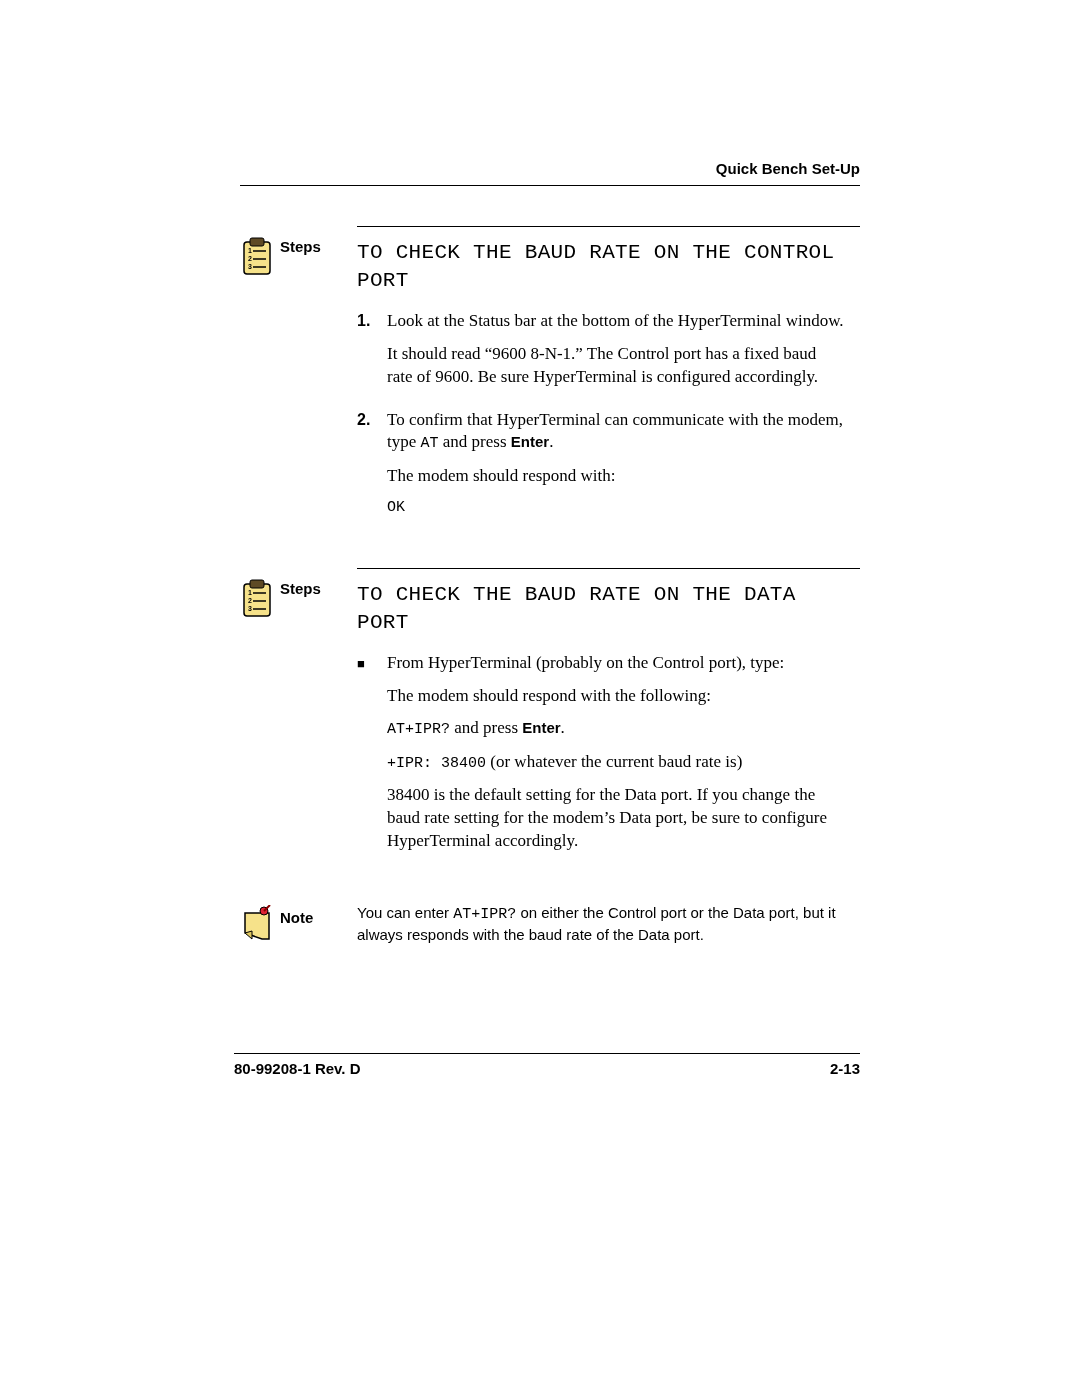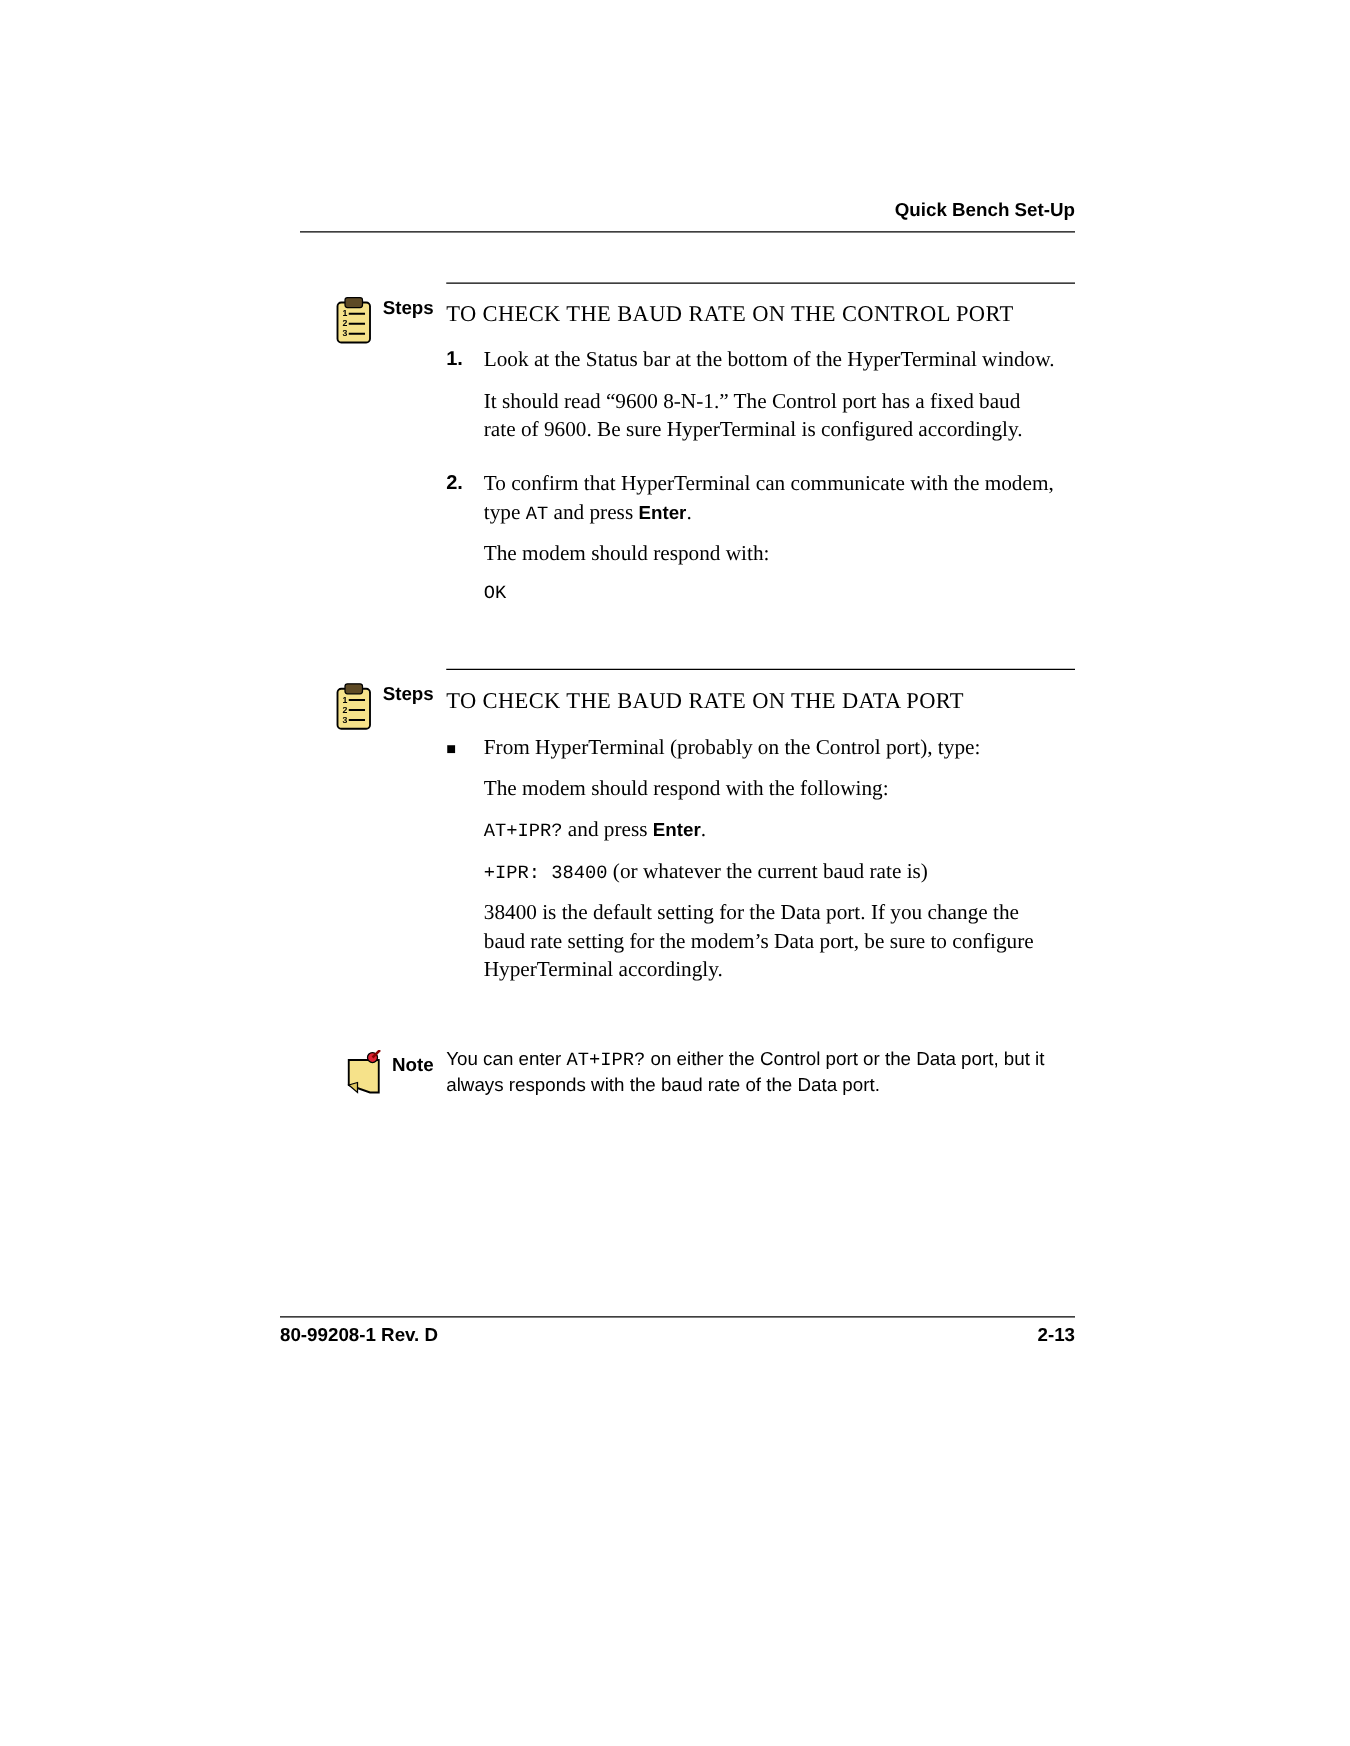--- a/index.html
+++ b/index.html
@@ -31,21 +31,20 @@
   }
   .section {
     display: flex;
     align-items: flex-start;
     margin-bottom: 30px;
   }
   .side-col {
     flex: 0 0 107px;
     display: flex;
     align-items: flex-start;
-    justify-content: flex-end;
     padding-right: 10px;
   }
   .side-label {
     font-family: Arial, Helvetica, sans-serif;
     font-weight: bold;
     font-size: 15px;
     margin-left: 6px;
     padding-top: 12px;
   }
   .side-note-label {
@@ -59,22 +58,22 @@
     flex: 1;
     font-size: 17px;
     line-height: 1.35;
   }
   .sec-rule {
     border: none;
     border-top: 1.5px solid #000;
     margin: 0 0 12px 0;
   }
   .sec-heading {
-    font-family: Liberation Serif, serif;
-    font-size: 18px;
+    font-family: Liberation Mono, monospace;
+    font-size: 21px;
     letter-spacing: 0.3px;
     margin-bottom: 14px;
   }
   .num-item {
     display: flex;
     margin-bottom: 10px;
   }
   .num-marker {
     flex: 0 0 30px;
     font-family: Arial, Helvetica, sans-serif;
@@ -106,21 +105,21 @@
     font-weight: bold;
     font-size: 15px;
   }
   .note-body {
     font-family: Arial, Helvetica, sans-serif;
     font-size: 15px;
     line-height: 1.35;
   }
   .footer {
     position: absolute;
-    left: 224px;
+    left: 234px;
     right: 220px;
     bottom: 320px;
   }
   .footer-rule {
     border: none;
     border-top: 1.5px solid #000;
     margin: 0 0 6px 0;
   }
   .footer-row {
     display: flex;

